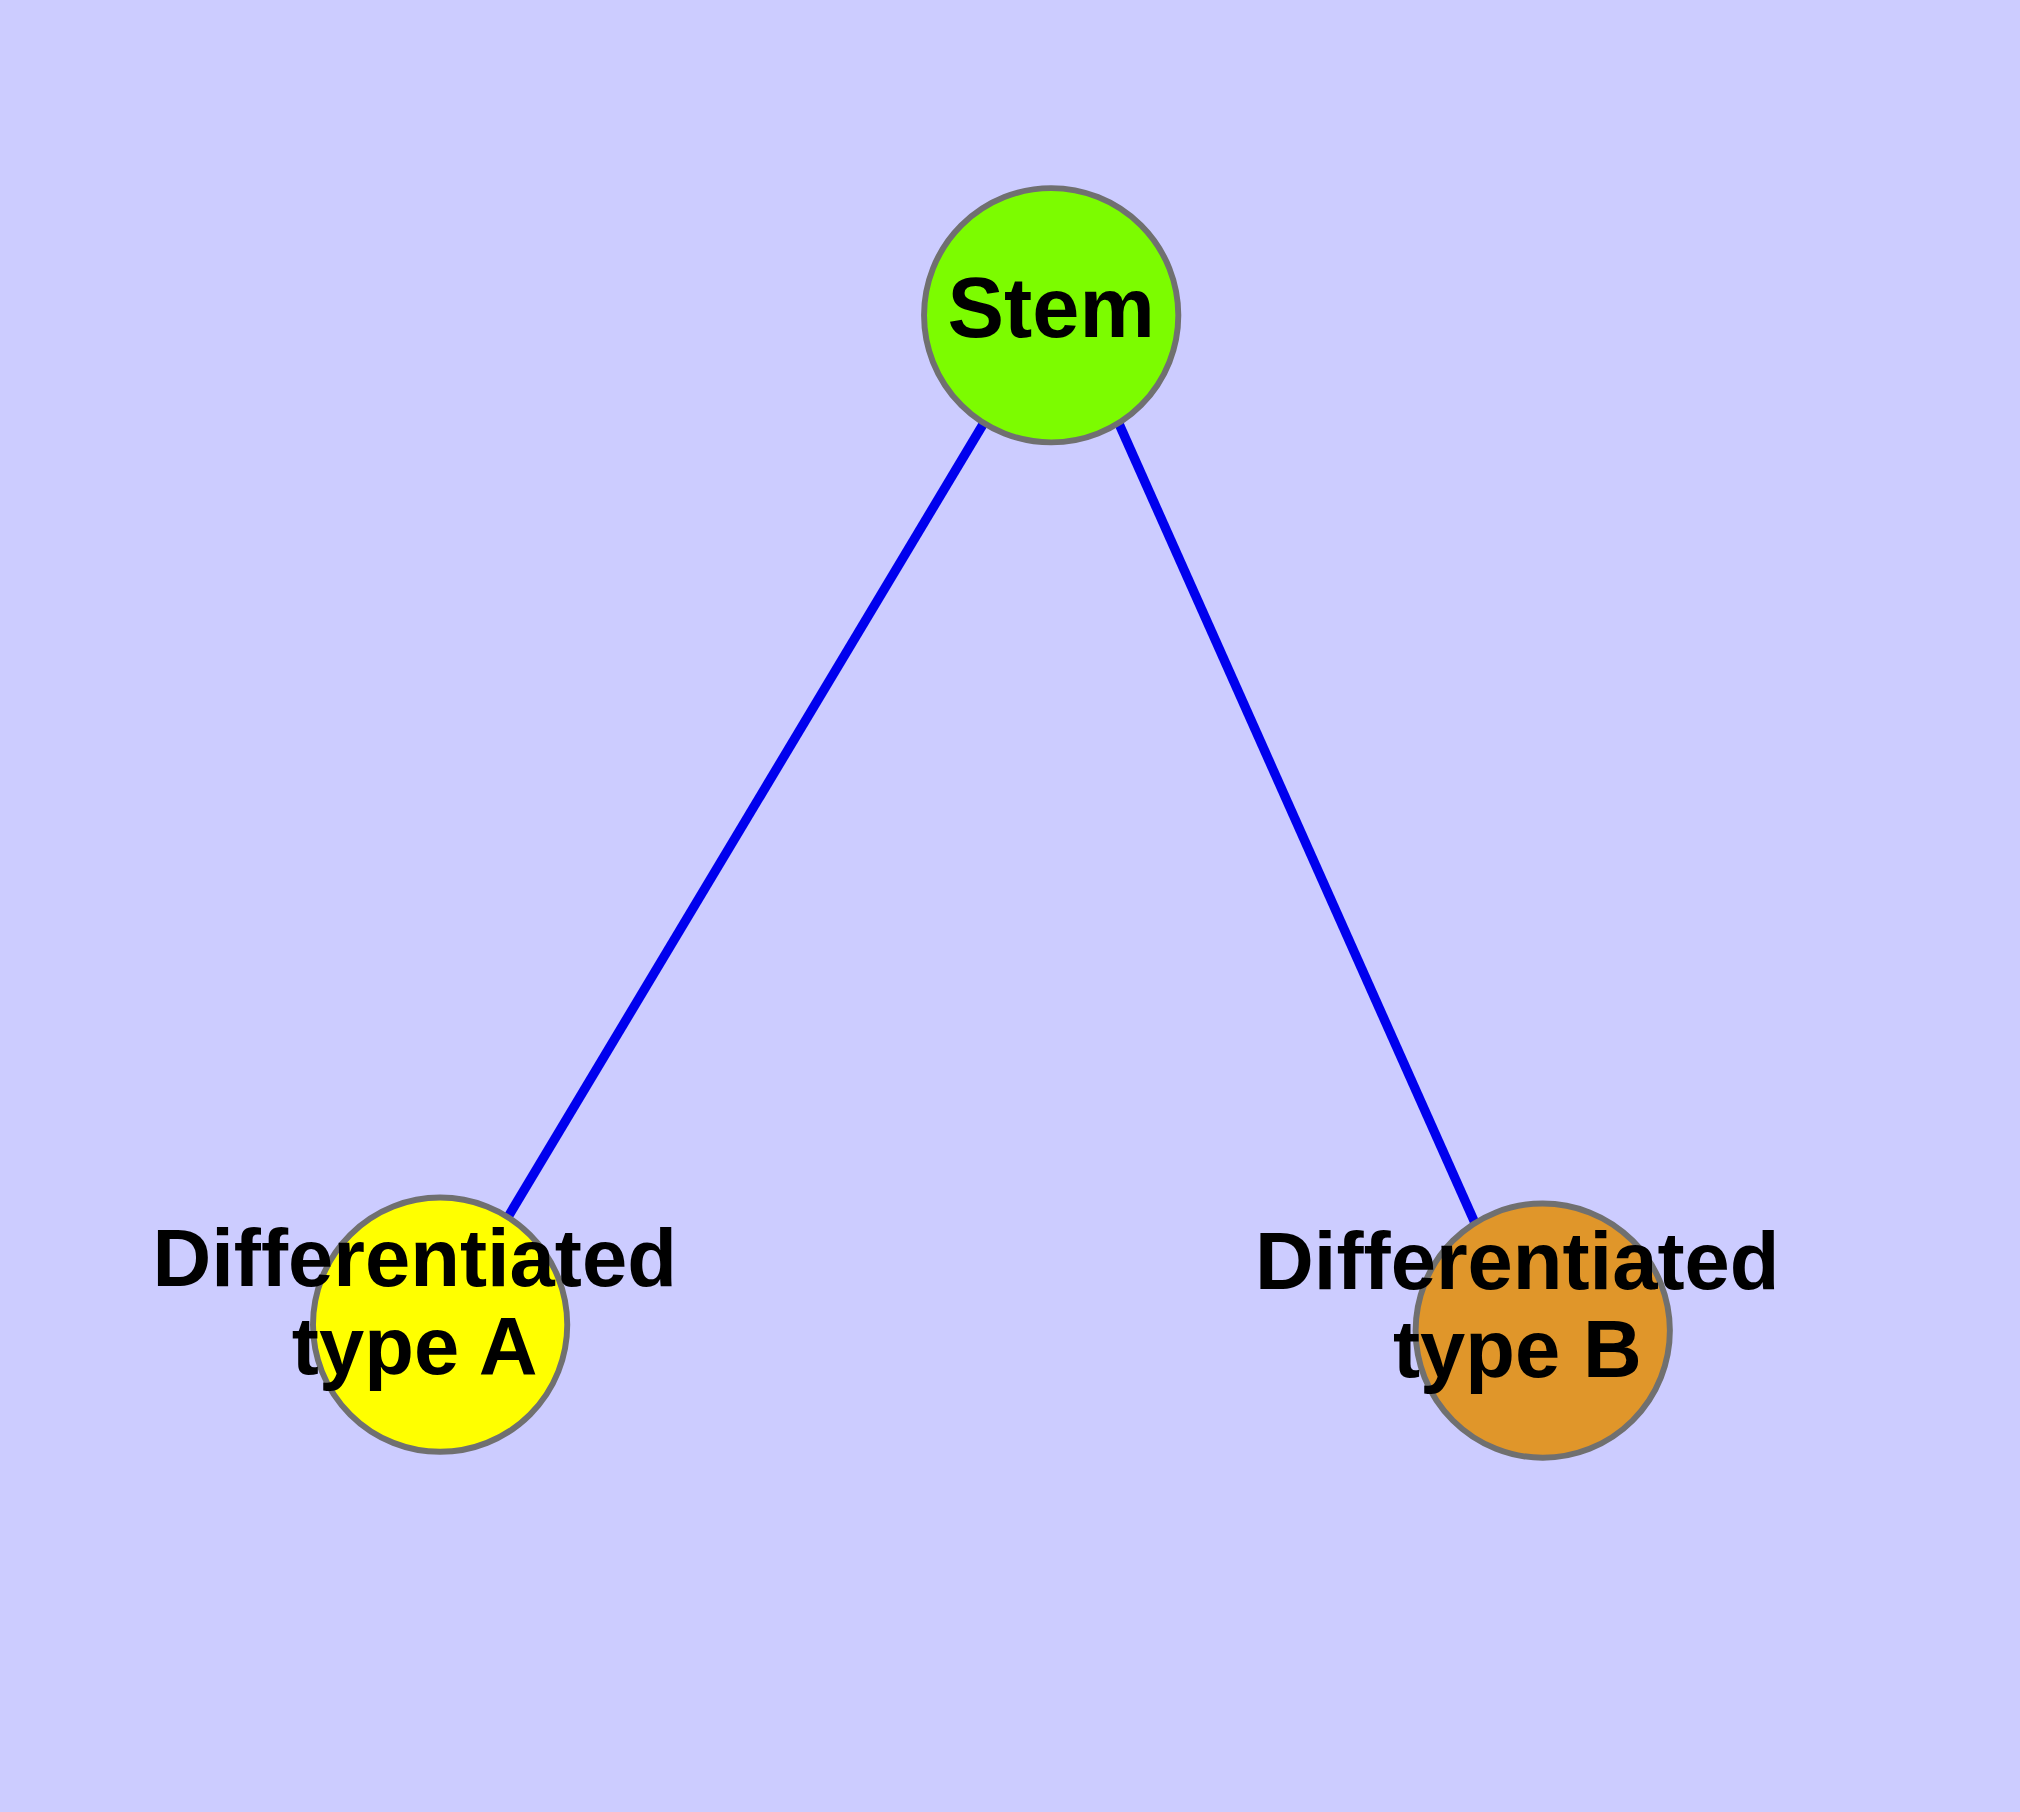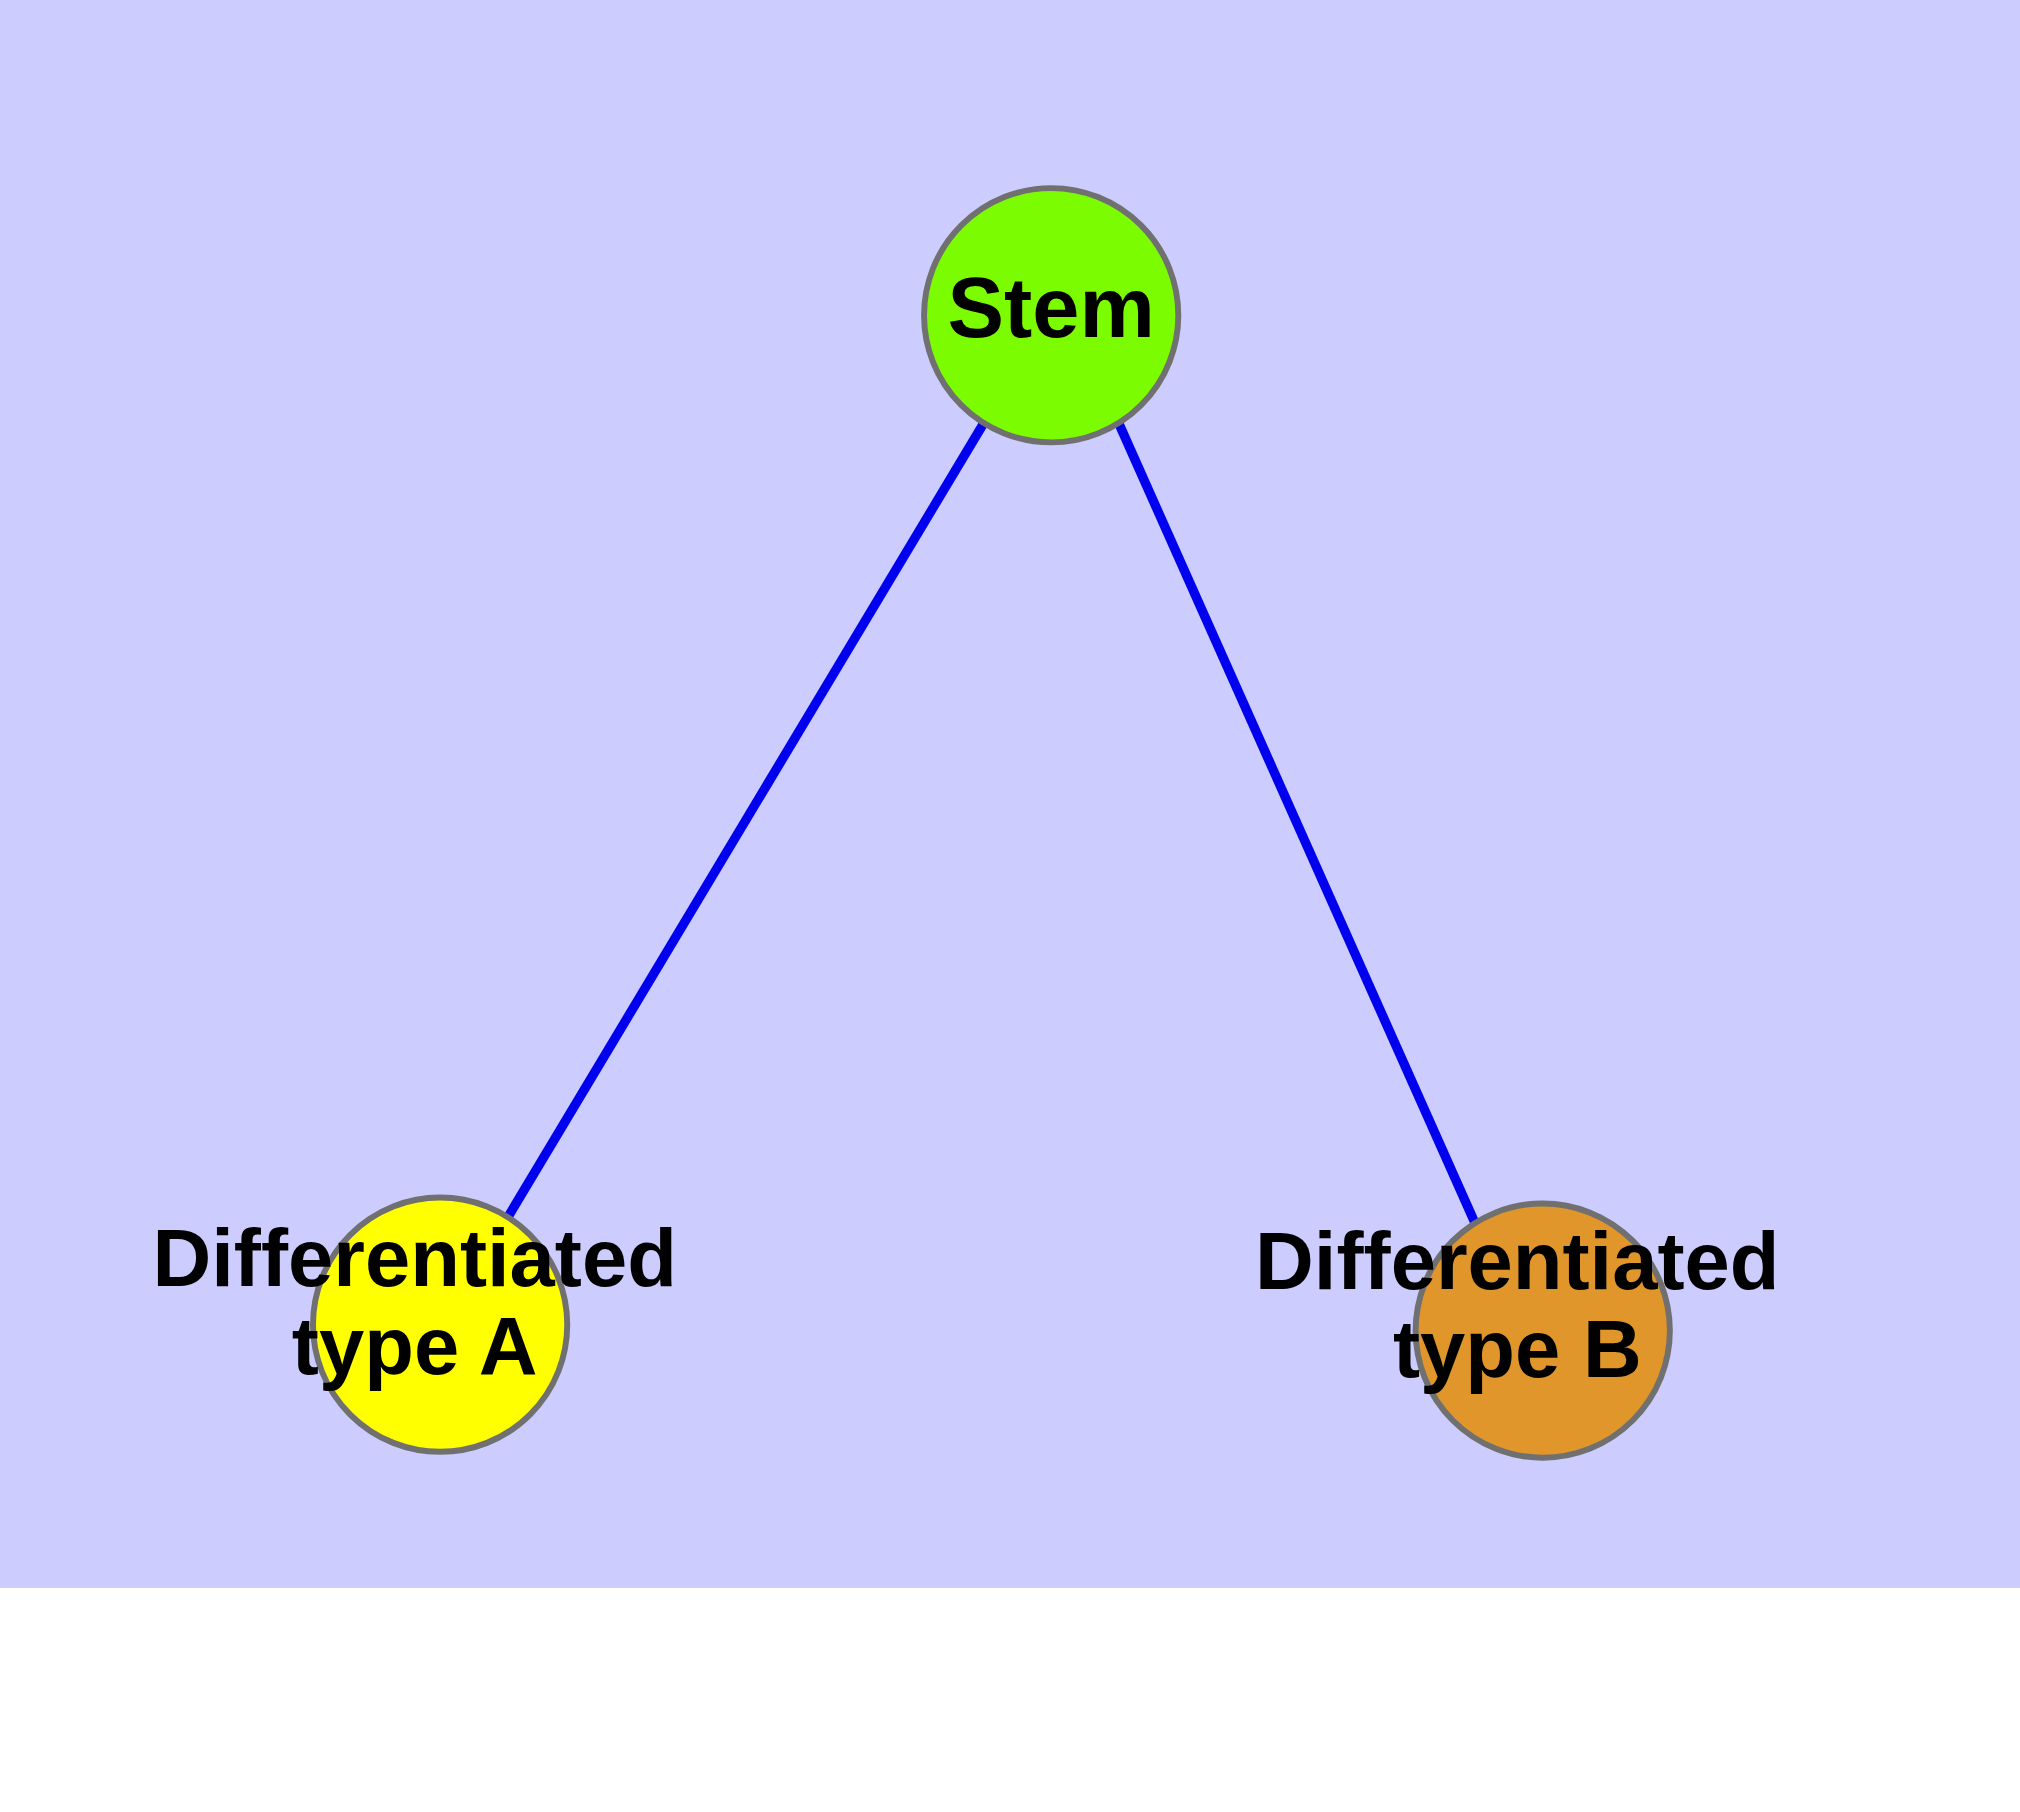--- a/index.html
+++ b/index.html
@@ -35,21 +35,21 @@
     fill: #000000;
     paint-order: normal;
     dominant-baseline: middle;
     text-anchor: middle;
     font-family: "Liberation Sans", "DejaVu Sans", sans-serif;
   }
 </style>
 </head>
 <body>
 
-<div id="stage" style="width: 2021px; height: 1588px;">
+<div id="stage" style="width: 2021px; height: 1812px;">
   <div id="canvas-bg" style="background: rgb(204, 204, 255);"></div>
 
   <svg id="graph-svg" viewBox="0 0 2384 2138" xmlns="http://www.w3.org/2000/svg" style="width: 2021px; height: 1812px;">
 
     <g id="edges-layer">
       <line id="edge-stem-to-diff-a" x1="1160" y1="500" x2="599" y2="1436" stroke="#0000ee" stroke-width="11" stroke-linecap="butt"></line>
       <line id="edge-stem-to-diff-b" x1="1320" y1="500" x2="1740" y2="1443" stroke="#0000ee" stroke-width="11" stroke-linecap="butt"></line>
     </g>
 
     <g id="nodes-layer">

